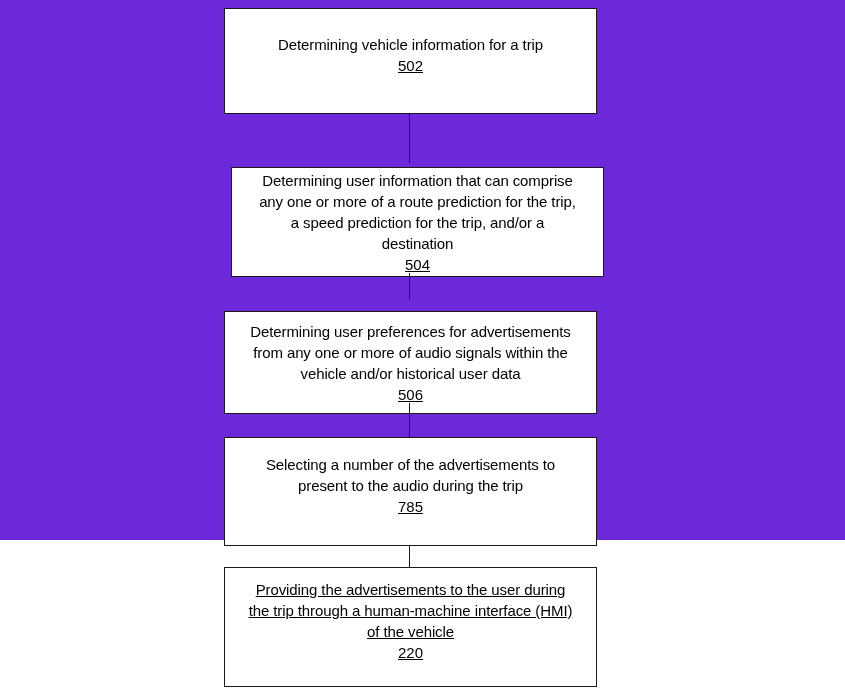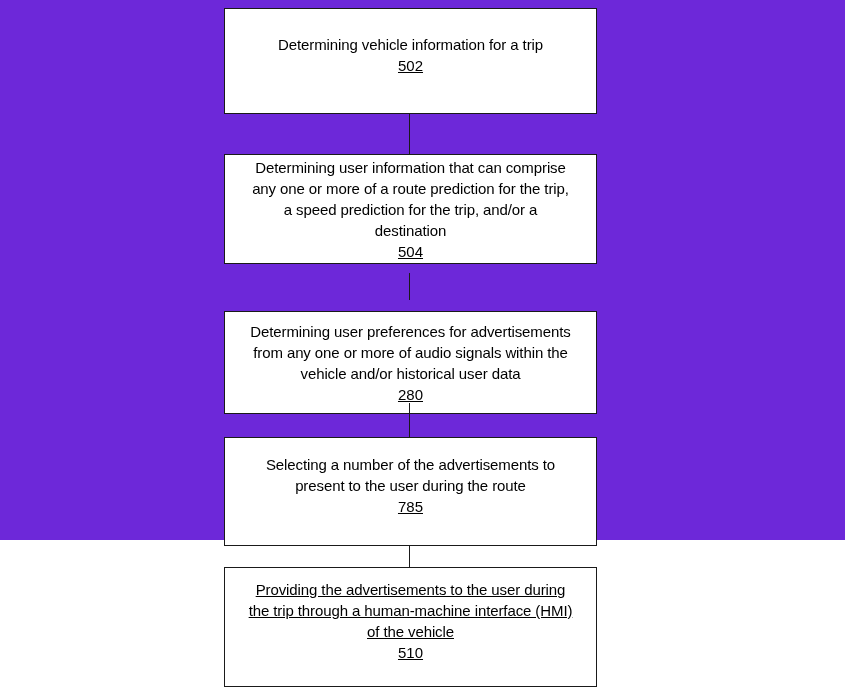--- a/index.html
+++ b/index.html
@@ -44,21 +44,21 @@
   }
   .node-ref {
     font-size: 15px;
     line-height: 21px;
     color: #000000;
     text-decoration: underline;
     text-underline-offset: 1px;
   }
   
   #node-502 { top: 8px;   height: 106px; }
-  #node-504 { top: 154px; height: 110px; }
+  #node-504 { top: 167px; height: 110px; margin-left: 7px; }
   #node-506 { top: 311px; height: 103px; }
   #node-508 { top: 437px; height: 109px; }
   #node-510 { top: 567px; height: 120px; text-decoration: underline; }
 
   
   #node-502 .stack { transform: translateY(-6px); }
   #node-508 .stack { transform: translateY(-6px); }
   #node-510 .stack { transform: translateY(-6px); }
 
   .connector {
@@ -96,38 +96,38 @@
     </div>
   </div>
 
   <div class="connector" id="connector-504-506"></div>
 
   <div class="node" id="node-506">
     <div class="stack">
       <div class="node-text">Determining user preferences for advertisements
 from any one or more of audio signals within the
 vehicle and/or historical user data</div>
-      <div class="node-ref">280</div>
+      <div class="node-ref">506</div>
     </div>
   </div>
 
   <div class="connector" id="connector-506-508"></div>
 
   <div class="node" id="node-508">
     <div class="stack">
       <div class="node-text">Selecting a number of the advertisements to
-present to the user during the route</div>
+present to the audio during the trip</div>
       <div class="node-ref">785</div>
     </div>
   </div>
 
   <div class="connector" id="connector-508-510"></div>
 
   <div class="node" id="node-510">
     <div class="stack">
       <div class="node-text">Providing the advertisements to the user during
 the trip through a human-machine interface (HMI)
 of the vehicle</div>
-      <div class="node-ref">510</div>
+      <div class="node-ref">220</div>
     </div>
   </div>
 
 </div>
 
 </body></html>

